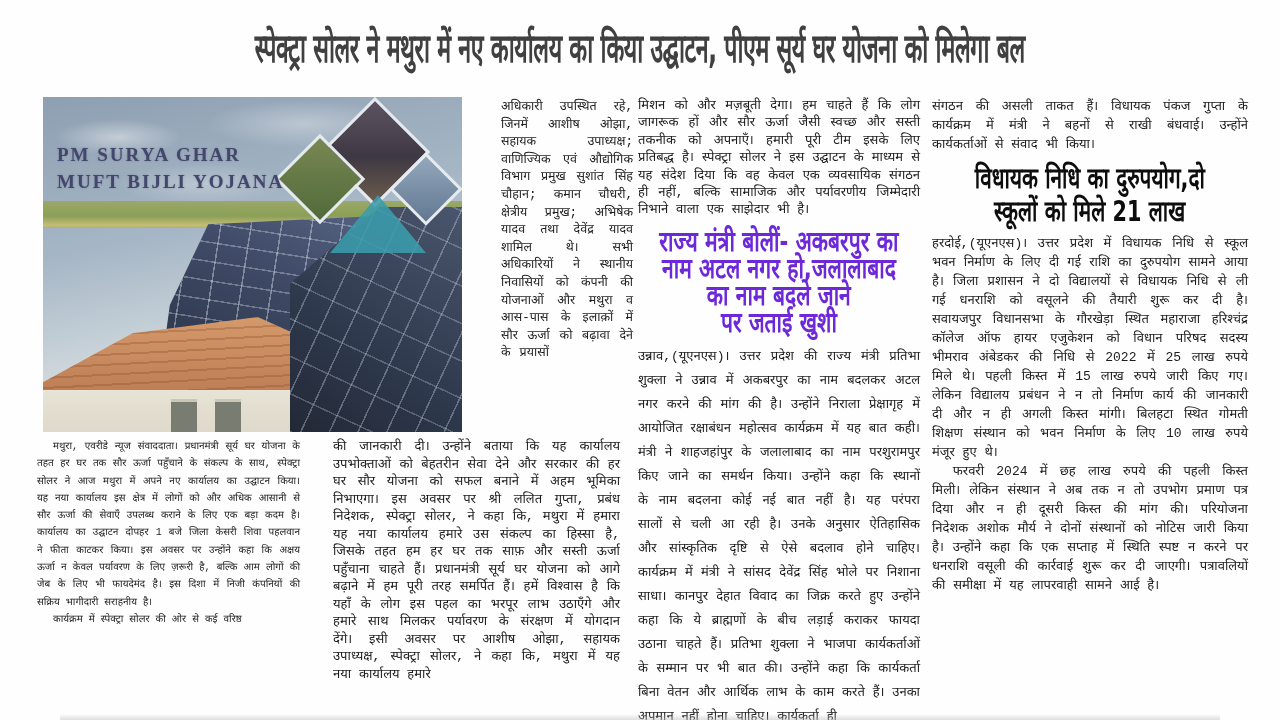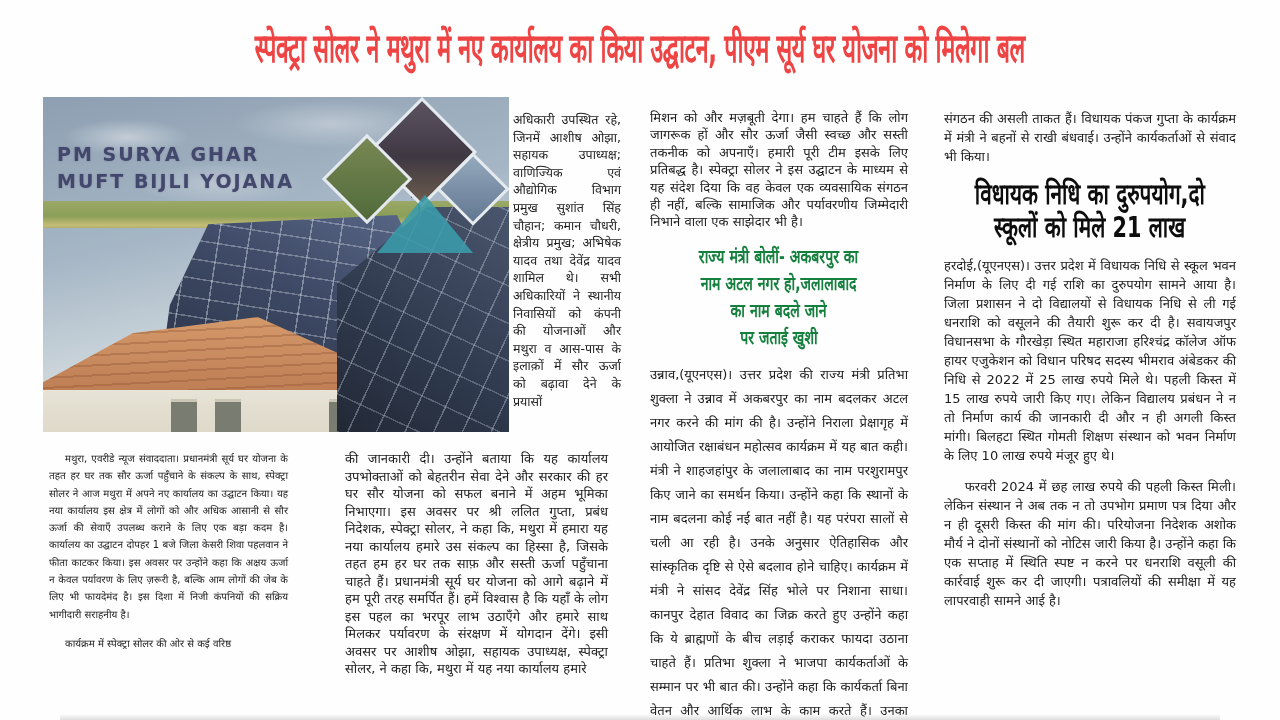--- a/index.html
+++ b/index.html
@@ -7,31 +7,32 @@
     width:1280px;height:720px;position:relative;overflow:hidden;
     background:#fefefe;
     font-family:"DejaVu Sans","Liberation Sans",sans-serif;
     color:#1c1c1c;
   }
   .page{position:absolute;inset:0;}
   
   .main-headline{
     position:absolute;left:0;top:18px;width:1280px;height:64px;
     margin:0;text-align:center;white-space:nowrap;overflow:visible;
-    font-weight:bold;color:#ef4444;
+    font-weight:bold;color:#404040;
   }
   .main-headline .squeeze{
     display:inline-block;font-size:27px;letter-spacing:-0.5px;
     transform:scale(0.86,1.48);transform-origin:center top;
   }
   
   .photo{
-    position:absolute;left:43px;top:97px;width:466px;height:335px;overflow:hidden;
+    position:absolute;left:43px;top:97px;width:419px;height:335px;overflow:hidden;
     background:linear-gradient(168deg,#8da1b7 0%,#a5b8ca 38%,#c6d3dc 60%,#d9e1e3 72%,#cdd8de 100%);
     filter:saturate(.9) contrast(.96);
+    font-family:Liberation Serif, serif;
   }
   .clouds{position:absolute;inset:0;
     background:
       radial-gradient(90px 26px at 18% 12%, rgba(255,255,255,.45), transparent 70%),
       radial-gradient(140px 34px at 62% 8%, rgba(255,255,255,.35), transparent 70%),
       radial-gradient(120px 30px at 38% 26%, rgba(255,255,255,.30), transparent 70%);
   }
   .photo-caption{
     position:absolute;left:14px;top:44px;z-index:5;
     font-weight:bold;font-size:19px;line-height:27px;letter-spacing:2px;
@@ -77,30 +78,30 @@
   .d1{right:42px;top:16px;width:72px;height:72px;background:linear-gradient(135deg,#5c5160 0%,#3c3542 55%,#6e5b49 100%);}
   .d2{right:104px;top:50px;width:58px;height:58px;background:linear-gradient(135deg,#77894c,#4d6a34);}
   .d3{right:4px;top:66px;width:46px;height:46px;background:linear-gradient(135deg,#93aac2,#5e7795);}
   .teal-tri{
     position:absolute;right:30px;top:98px;width:0;height:0;z-index:3;
     border-left:48px solid transparent;border-right:48px solid transparent;
     border-bottom:58px solid rgba(47,159,176,.88);
   }
   
   .col{position:absolute;text-align:justify;}
-  .col p{margin:12px;}
+  .col p{margin:0;font-family:Liberation Mono, monospace;}
   .indent{text-indent:1.6em;}
   .wrapcol{left:501px;top:99px;width:132px;height:333px;font-size:12.5px;line-height:17.6px;word-spacing:1.5px;}
   .col1{left:37px;top:438px;width:263px;height:262px;font-size:10px;line-height:17.3px;}
   .col2{left:333px;top:438px;width:287px;height:262px;font-size:13px;line-height:17.5px;}
   .col3{left:638px;top:97px;width:282px;font-size:13px;line-height:17.4px;}
   .col4{left:932px;top:97px;width:316px;font-size:13px;line-height:19px;}
   .sub-headline{
-    margin:10px 0 8px 0;text-align:center;font-weight:bold;color:#15803d;
-    font-size:16px;line-height:27px;
+    margin:10px 0 8px 0;text-align:center;font-weight:bold;color:#6d28d9;
+    font-size:24px;line-height:27px;
   }
   .sub-headline span{display:inline-block;transform:scale(0.88,1.18);transform-origin:center;white-space:nowrap;}
   .col3 .body{line-height:24px;}
   .headline3{
     margin:8px 0 6px 0;text-align:center;font-weight:bold;color:#0d0d0d;
     font-size:26px;line-height:33px;
   }
   .headline3 span{display:inline-block;transform:scale(0.80,1.12);transform-origin:center;white-space:nowrap;}
   .subhead4{font-size:14px;line-height:19.5px;text-align:left;margin-bottom:7px !important;font-weight:normal;}
   .scan-edge{position:absolute;left:60px;right:60px;bottom:0;height:6px;

